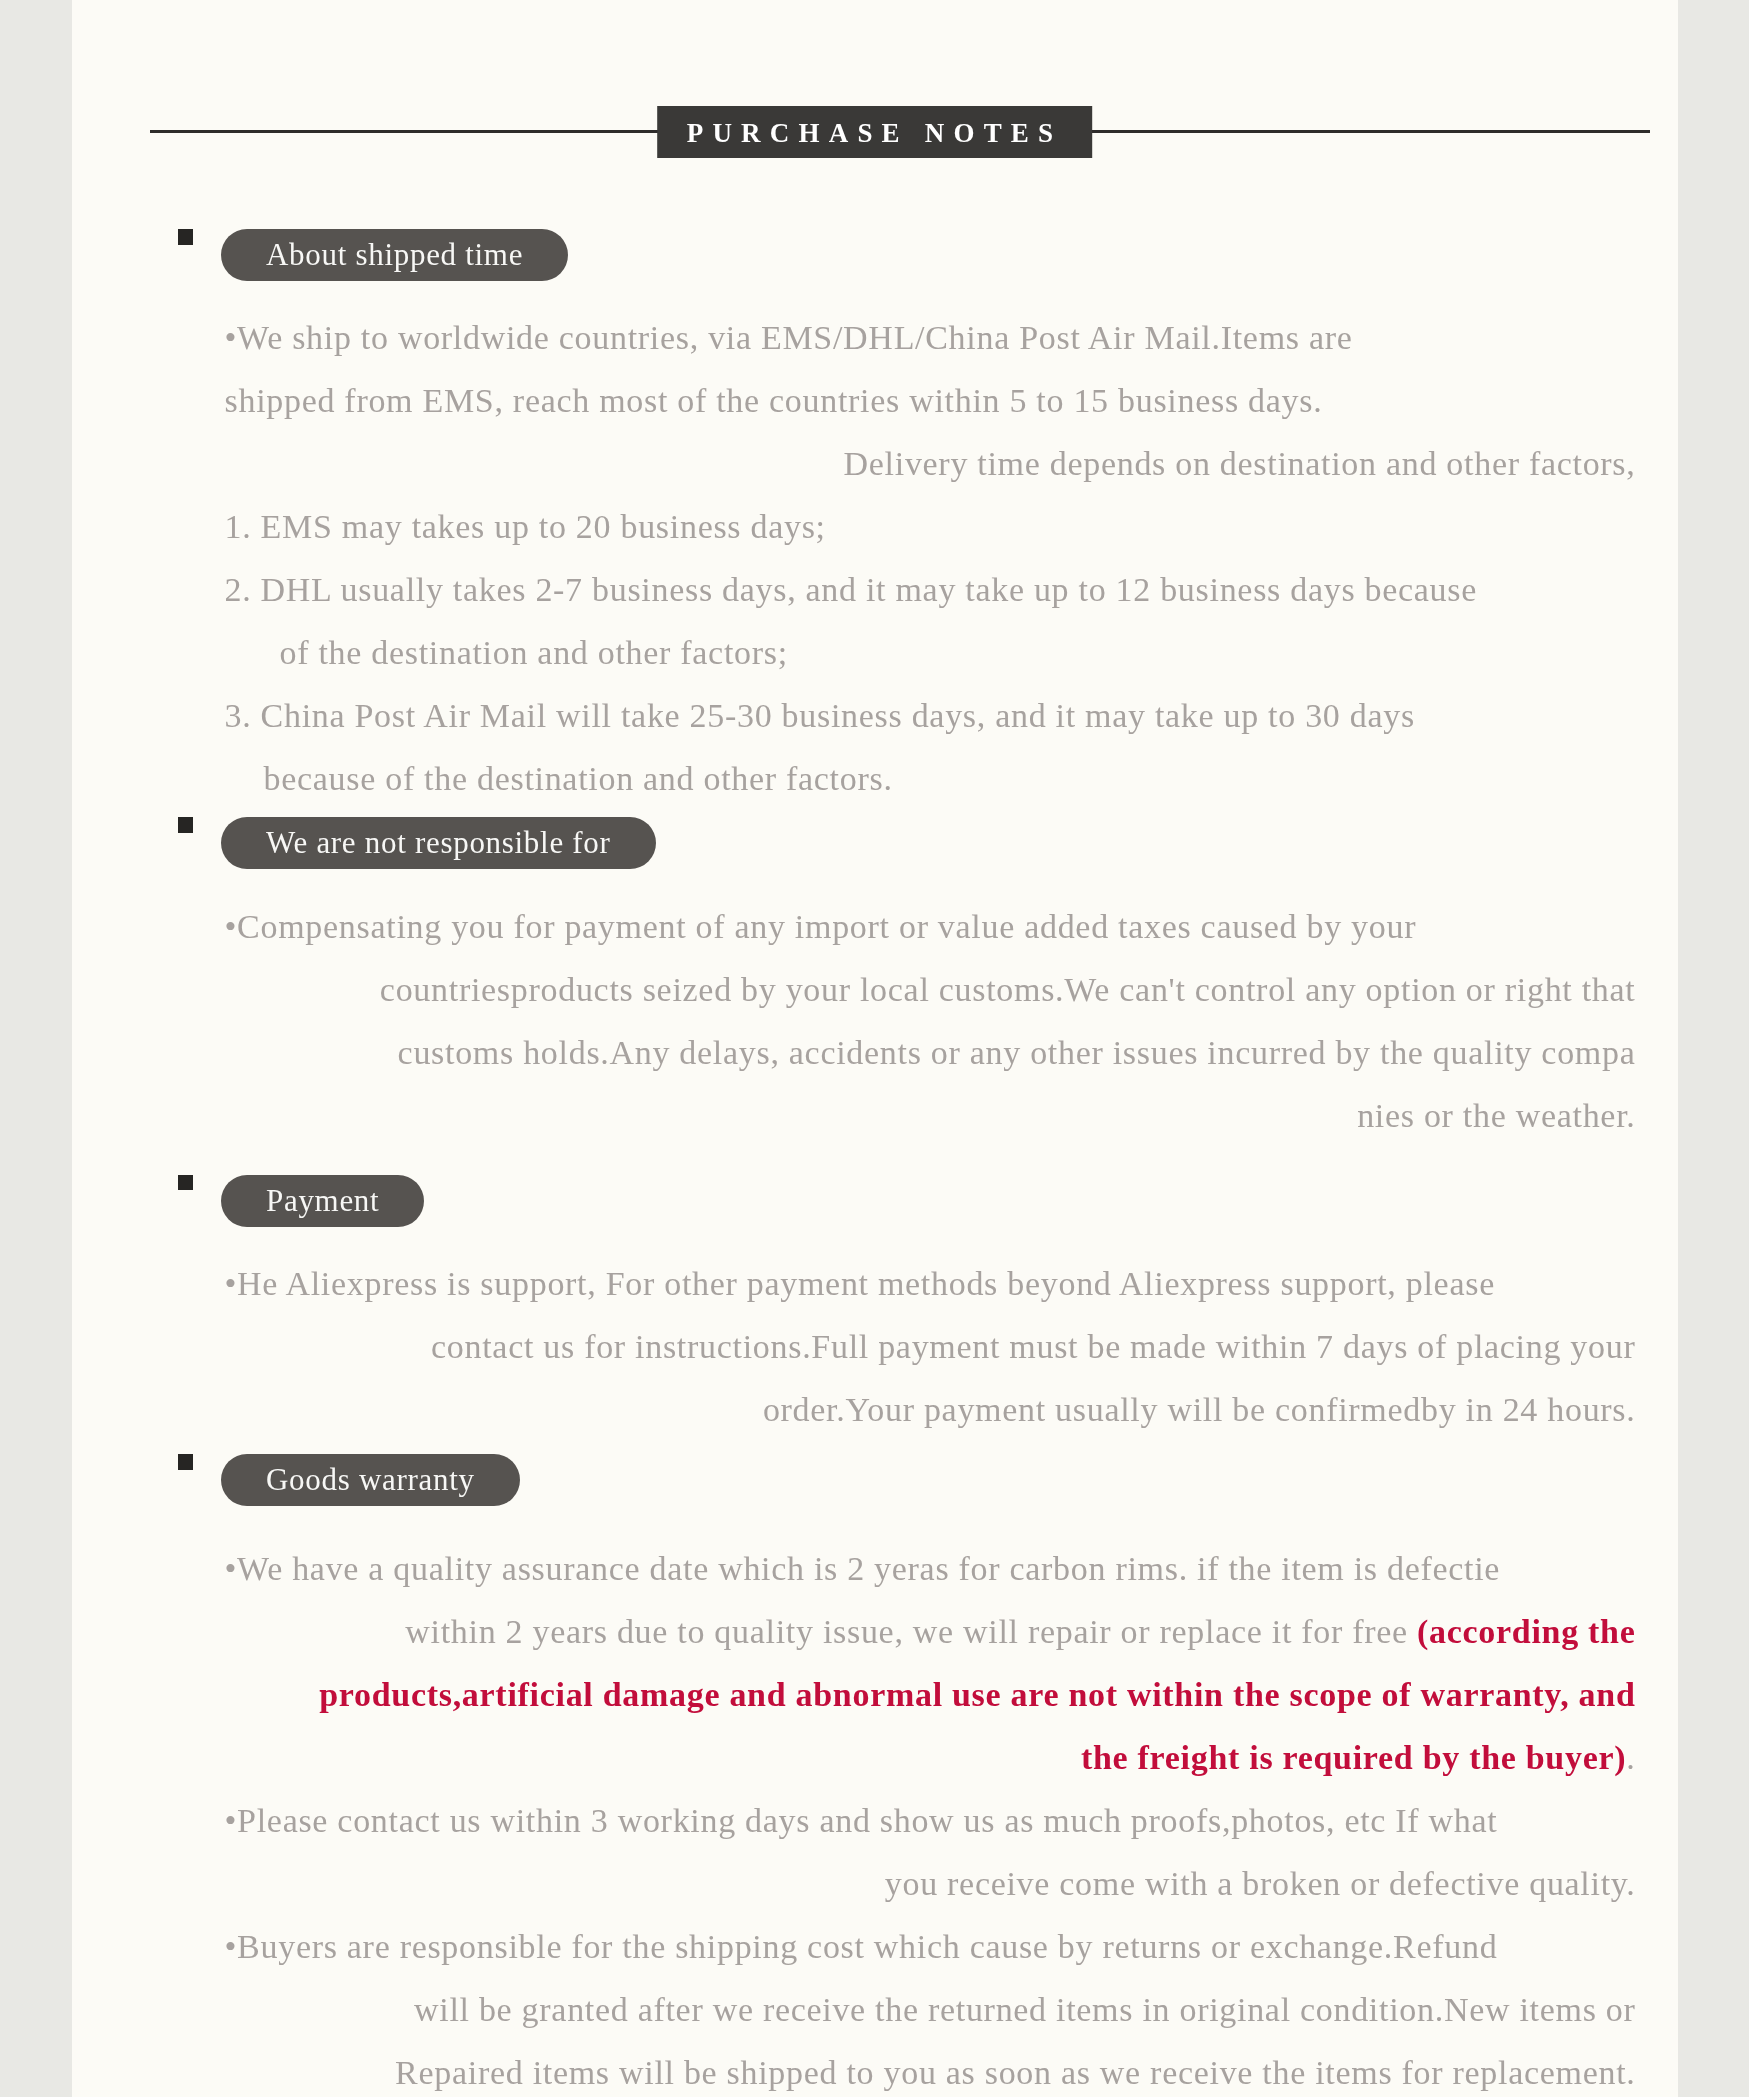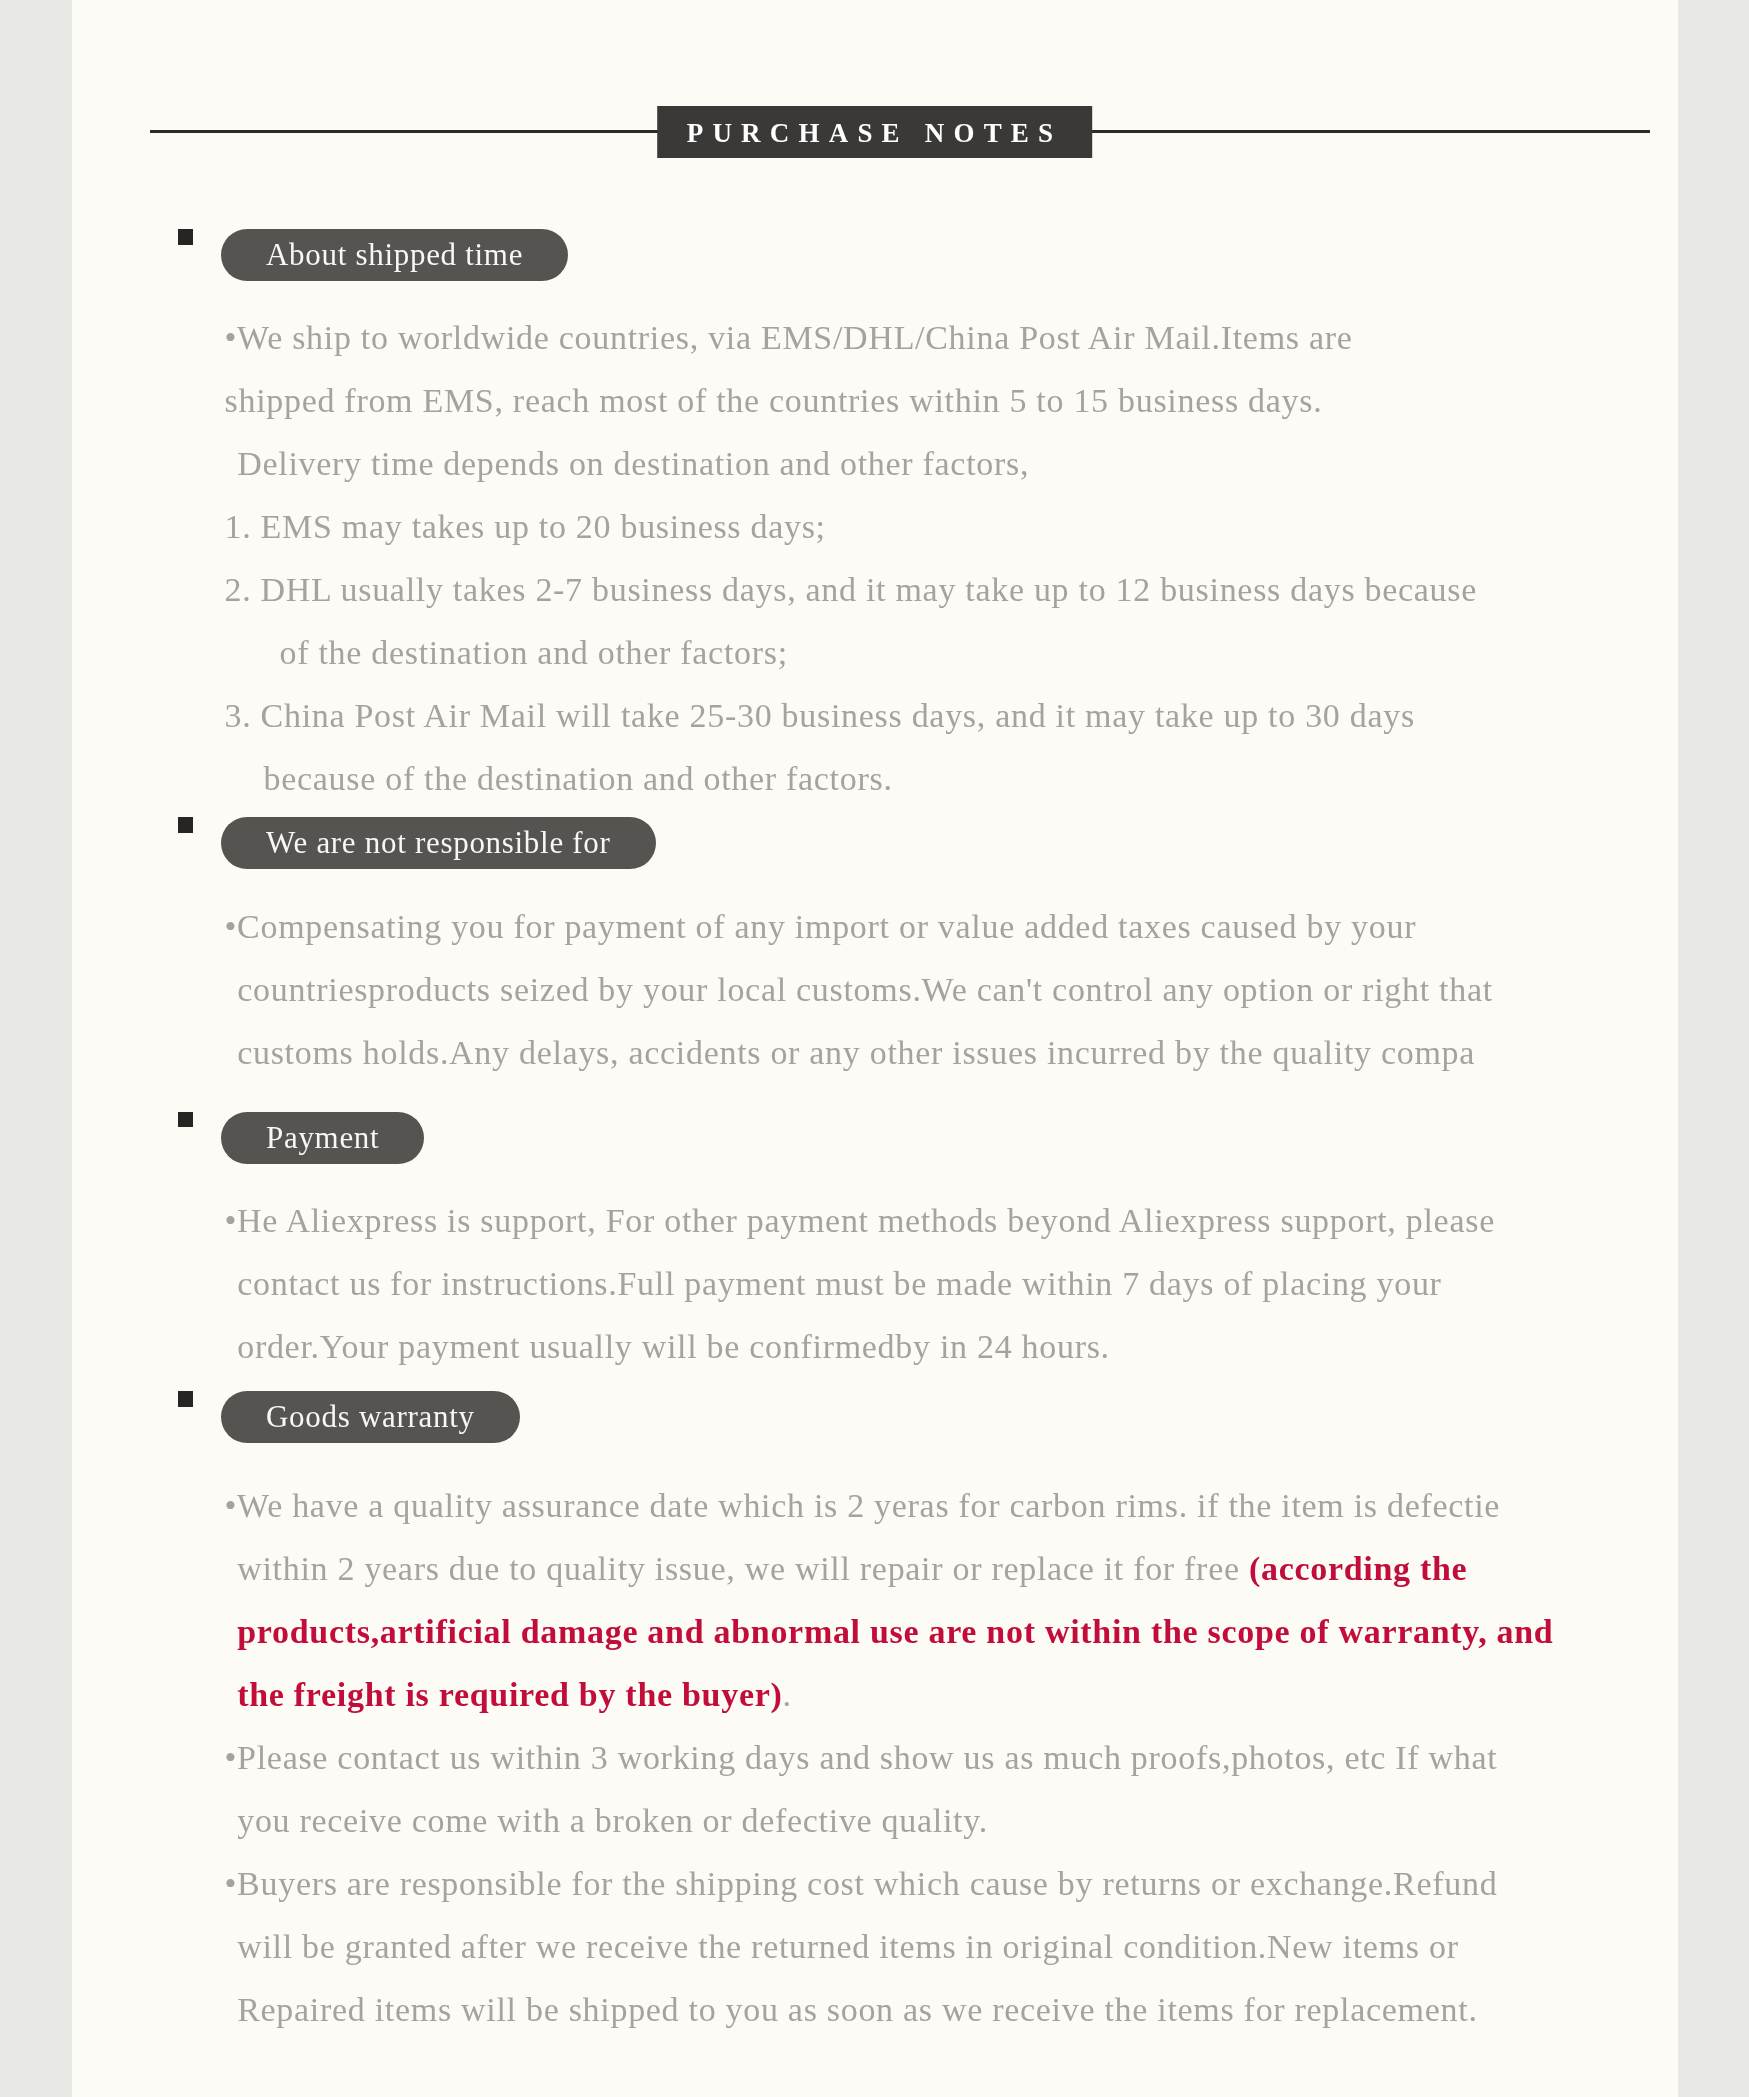--- a/index.html
+++ b/index.html
@@ -60,21 +60,21 @@
     white-space:nowrap;
   }
   .body{
     margin-left:47px;   
     color:#a7a29f;
     font-size:34px;
     line-height:63px;
     letter-spacing:0.7px;
   }
   .line{white-space:nowrap;}
-  .i1{padding-left:12.7px;}
+  .i1{padding-left:12.7px;text-align:right;}
   .i2{padding-left:39px;}
   .i3{padding-left:55px;}
   .red{color:#c20d3b;font-weight:700;}
   .m-s1{margin-top:71px;}
   .m-s2{margin-top:7px;}
   .m-s3{margin-top:28px;}
   .m-s4{margin-top:13px;}
   .gap-std{margin-top:25.4px;}
   .gap-big{margin-top:31px;} 
 </style>
@@ -107,20 +107,21 @@
 
   <div class="section m-s2">
     <div class="section-head">
       <span class="sq"></span>
       <span class="pill">We are not responsible for</span>
     </div>
     <div class="body gap-std">
       <div class="line">•Compensating you for payment of any import or value added taxes caused by your</div>
       <div class="line i1">countriesproducts seized by your local customs.We can't control any option or right that</div>
       <div class="line i1">customs holds.Any delays, accidents or any other issues incurred by the quality compa</div>
+      <div class="line i1">nies or the weather.</div>
     </div>
   </div>
 
   <div class="section m-s3">
     <div class="section-head">
       <span class="sq"></span>
       <span class="pill">Payment</span>
     </div>
     <div class="body gap-std">
       <div class="line">•He Aliexpress is support, For other payment methods beyond Aliexpress support, please</div>

